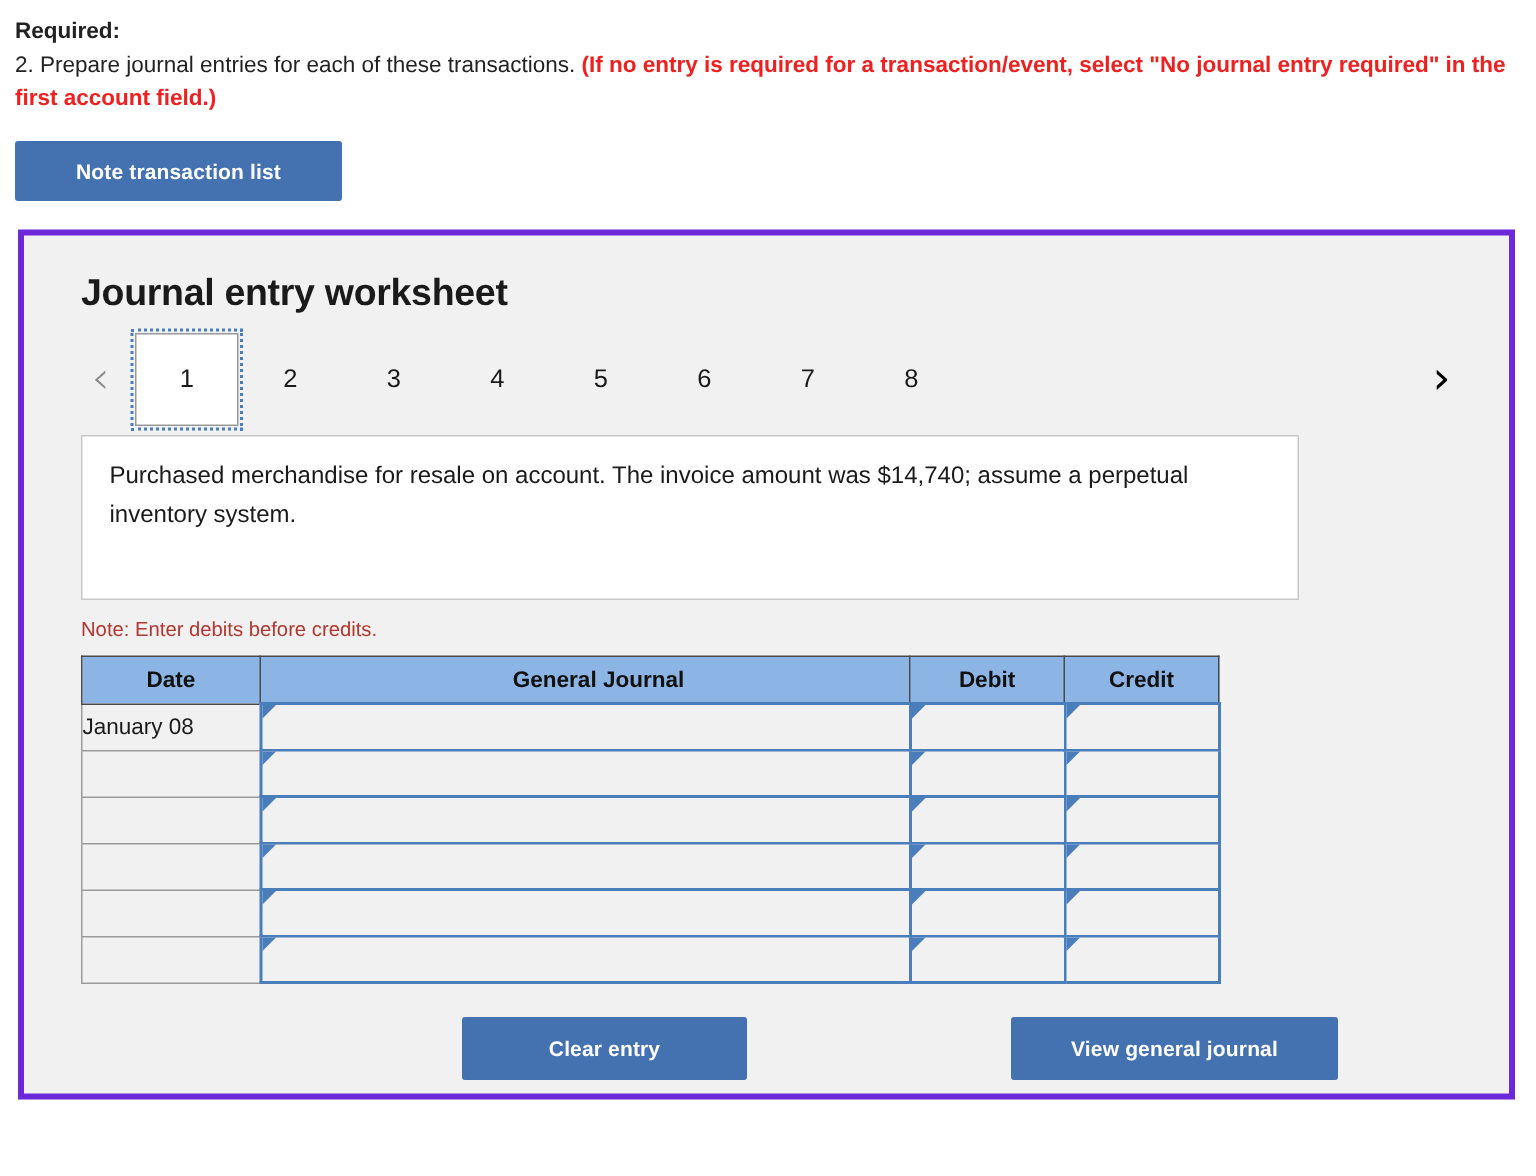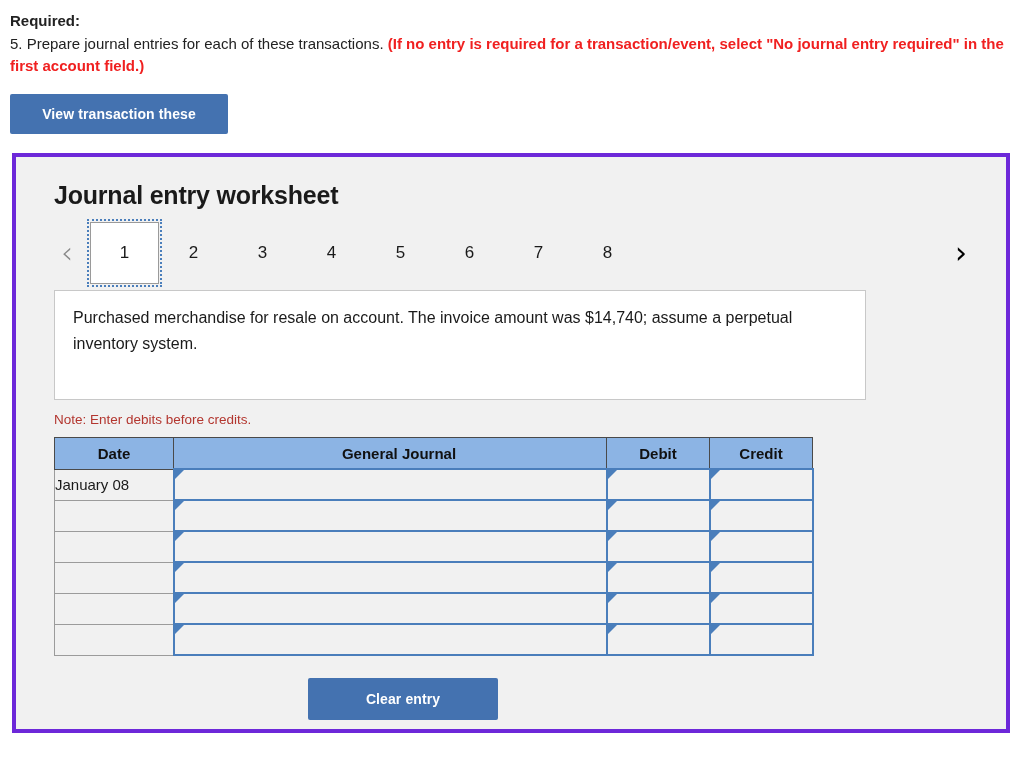--- a/index.html
+++ b/index.html
@@ -218,25 +218,25 @@
   }
   #view-general-journal {
     position: absolute; left: 620px; top: 0; width: 218px; height: 42px; line-height: 42px;
   }
 </style>
 </head>
 <body>
 
 <div class="required-block">
   <span class="required-label">Required:</span>
-  <span class="required-line"><span>5. Prepare journal entries for each of these transactions. </span><span class="red-note">(If no entry is required for a transaction/event, select "No journal entry required" in the first account field.)</span></span>
+  <span class="required-line"><span>2. Prepare journal entries for each of these transactions. </span><span class="red-note">(If no entry is required for a transaction/event, select "No journal entry required" in the first account field.)</span></span>
 </div>
 
 <div class="view-transaction-wrap">
-  <button class="btn" id="view-transaction-list">View transaction these</button>
+  <button class="btn" id="view-transaction-list">Note transaction list</button>
 </div>
 
 <div class="worksheet-panel">
 
   <div class="worksheet-title">Journal entry worksheet</div>
 
   <div class="pager">
     <div class="pager-arrow disabled">‹</div>
     <div class="pager-tabs">
       <div class="pager-tab active">1</div>
@@ -301,15 +301,16 @@
           <td class="cell-input"></td>
           <td class="cell-input"></td>
           <td class="cell-input"></td>
         </tr>
       </tbody>
     </table>
   </div>
 
   <div class="actions">
     <button class="btn" id="clear-entry">Clear entry</button>
+    <button class="btn" id="view-general-journal">View general journal</button>
   </div>
 
 </div>
 
 </body></html>

